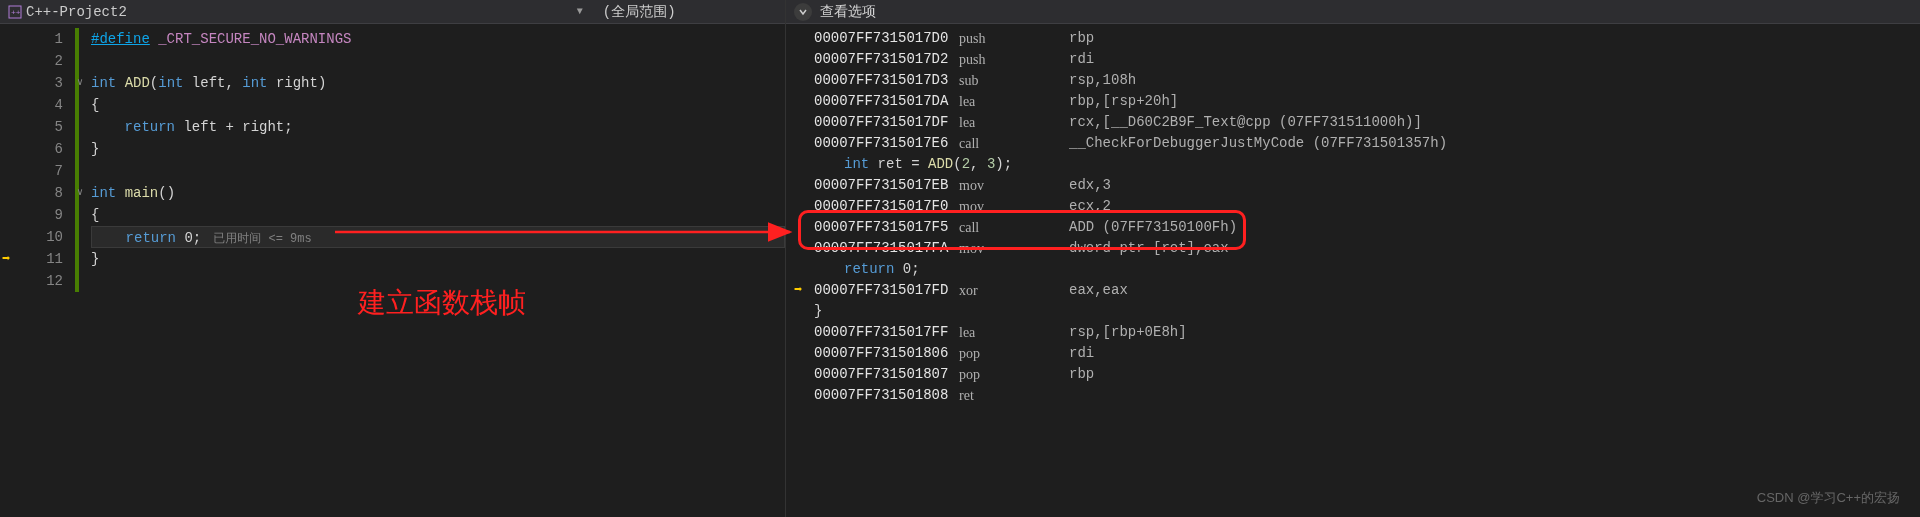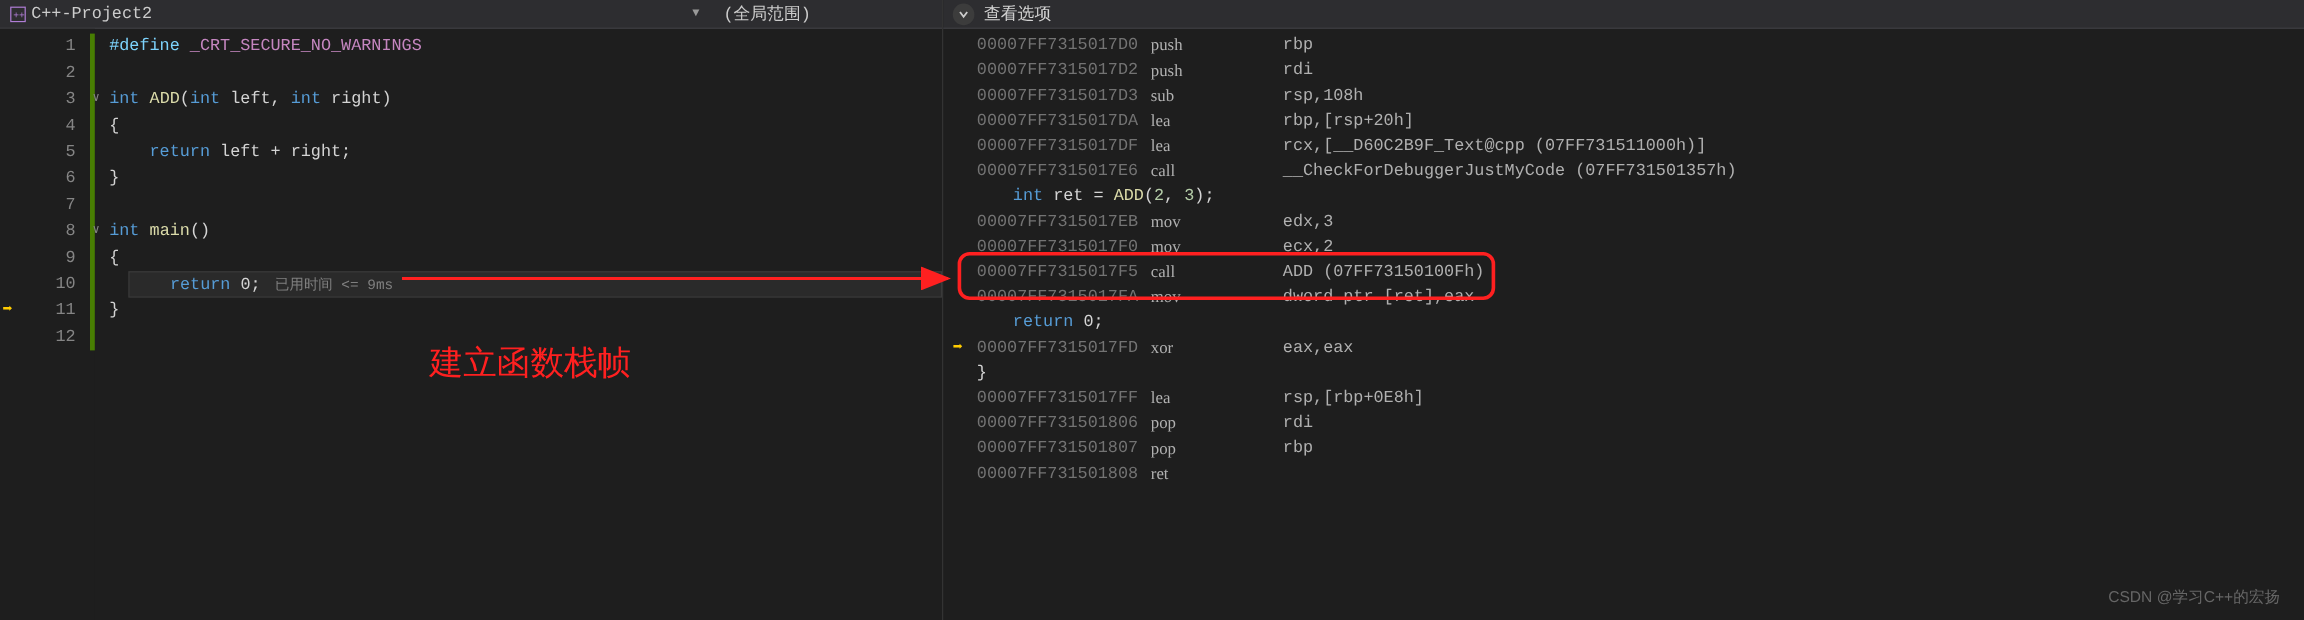--- a/index.html
+++ b/index.html
@@ -113,31 +113,30 @@
       flex: 1;
       padding-left: 12px;
       padding-top: 4px;
       line-height: 22px;
       position: relative;
     }
     .code-line { height: 22px; white-space: pre; position: relative; }
     .kw { color: #569cd6; }
     .fn { color: #dcdcaa; }
     .macro { color: #c586c0; }
-    .pp { color: #7dd3fc; }
+    .pp { color: #0ea5e9; text-decoration: underline; }
     .fold-arrow {
       position: absolute;
       left: -14px;
       color: #858585;
       font-size: 10px;
     }
     .current-line {
       background: #2a2a2a;
       border: 1px solid #3a3a3a;
-      margin-left: 16px;
     }
     .inline-hint {
       color: #808080;
       margin-left: 12px;
       font-size: 12px;
     }
     .disasm-area {
       flex: 1;
       padding-left: 8px;
       padding-top: 4px;
@@ -148,21 +147,21 @@
     .disasm-line {
       height: 21px;
       white-space: pre;
       display: flex;
     }
     .disasm-gutter {
       width: 20px;
       position: relative;
       display: inline-block;
     }
-    .addr { color: #737373; width: 145px; display: inline-block; }
+    .addr { color: #e5e5e5; width: 145px; display: inline-block; }
     .mnemonic { color: #b0b0b0; width: 110px; display: inline-block; font-family: Liberation Serif, serif; }
     .operand { color: #b0b0b0; }
     .src-line { color: #d4d4d4; padding-left: 50px; }
     .src-kw { color: #569cd6; }
     .src-fn { color: #dcdcaa; }
     .src-num { color: #b5cea8; }
     .highlight-box {
       position: absolute;
       border: 3px solid #ff2020;
       border-radius: 10px;

